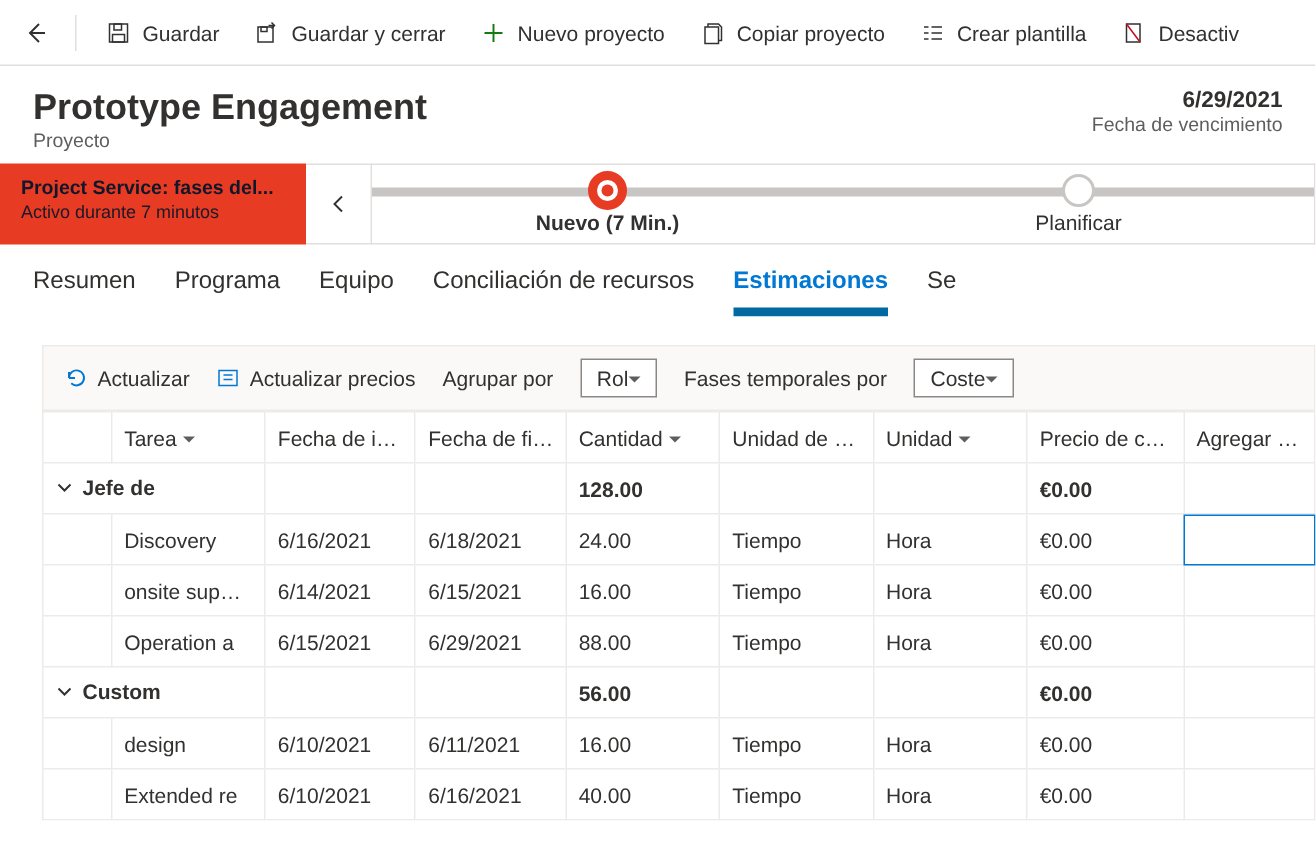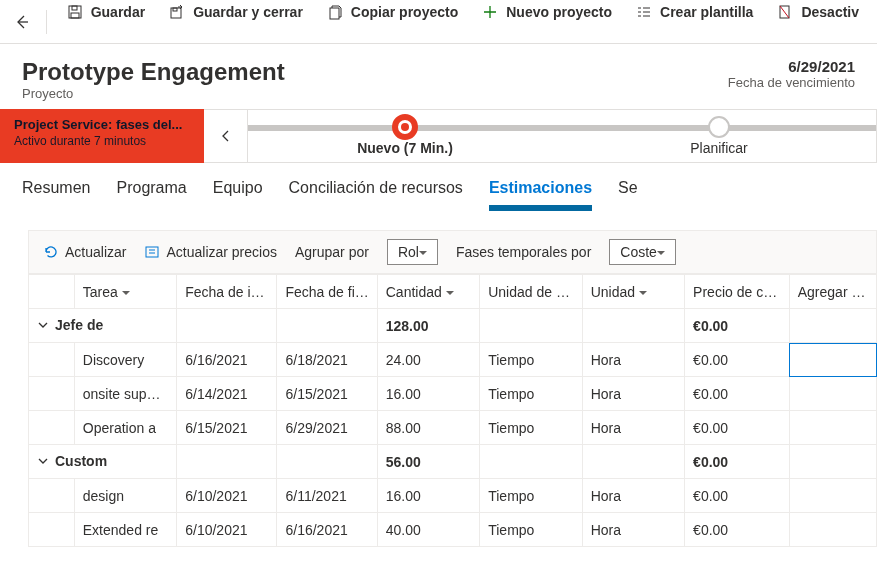--- a/index.html
+++ b/index.html
@@ -21,25 +21,24 @@
     padding: 0 8px;
     gap: 4px;
   }
   .back-btn {
     width: 32px; height: 32px;
     display: flex; align-items: center; justify-content: center;
     cursor: pointer;
   }
   .vdiv { width:1px; height:24px; background:#e1dfdd; margin:0 6px; }
   .cmd {
-    display: flex; align-items: flex-start;
+    display: flex; align-items: center;
     padding: 0 10px; height: 36px;
     cursor: pointer;
     white-space: nowrap;
-    font-weight: bold;
   }
   .cmd svg { margin-right: 8px; flex-shrink:0; }
   
   .header {
     display: flex; justify-content: space-between;
     padding: 14px 22px 8px 22px;
   }
   .title { font-size: 24px; font-weight: 600; }
   .subtitle { font-size: 13px; color:#605e5c; margin-top:0; }
   .due-date { font-size: 15px; font-weight:600; text-align:right; }
@@ -162,30 +161,30 @@
   <div class="cmd">
     <svg width="16" height="16" viewBox="0 0 16 16">
         <rect x="2" y="4" width="10" height="10" stroke="#323130" fill="none"></rect>
         <rect x="4" y="4" width="4" height="3" stroke="#323130" fill="none"></rect>
         <path d="M11 1l2 2-2 2M13 3H9" stroke="#323130" fill="none"></path>
       </svg>
     <span>Guardar y cerrar</span>
   </div>
   <div class="cmd">
     <svg width="16" height="16" viewBox="0 0 16 16">
+        <path d="M8 2v12M2 8h12" stroke="#107c10" stroke-width="1.3"></path>
+      </svg>
+    <span>Nuevo proyecto</span>
+  </div>
+  <div class="cmd">
+    <svg width="16" height="16" viewBox="0 0 16 16">
         <rect x="3" y="4" width="9" height="11" stroke="#323130" fill="none"></rect>
         <path d="M5 4V2h7l2 2v9h-2" stroke="#323130" fill="none"></path>
       </svg>
     <span>Copiar proyecto</span>
-  </div>
-  <div class="cmd">
-    <svg width="16" height="16" viewBox="0 0 16 16">
-        <path d="M8 2v12M2 8h12" stroke="#107c10" stroke-width="1.3"></path>
-      </svg>
-    <span>Nuevo proyecto</span>
   </div>
   <div class="cmd">
     <svg width="16" height="16" viewBox="0 0 16 16">
         <path d="M2 4h3M2 8h3M2 12h3M7 4h7M7 8h7M7 12h7" stroke="#323130"></path>
       </svg>
     <span>Crear plantilla</span>
   </div>
   <div class="cmd">
     <svg width="16" height="16" viewBox="0 0 16 16">
         <rect x="3" y="2" width="9" height="12" stroke="#323130" fill="none"></rect>

